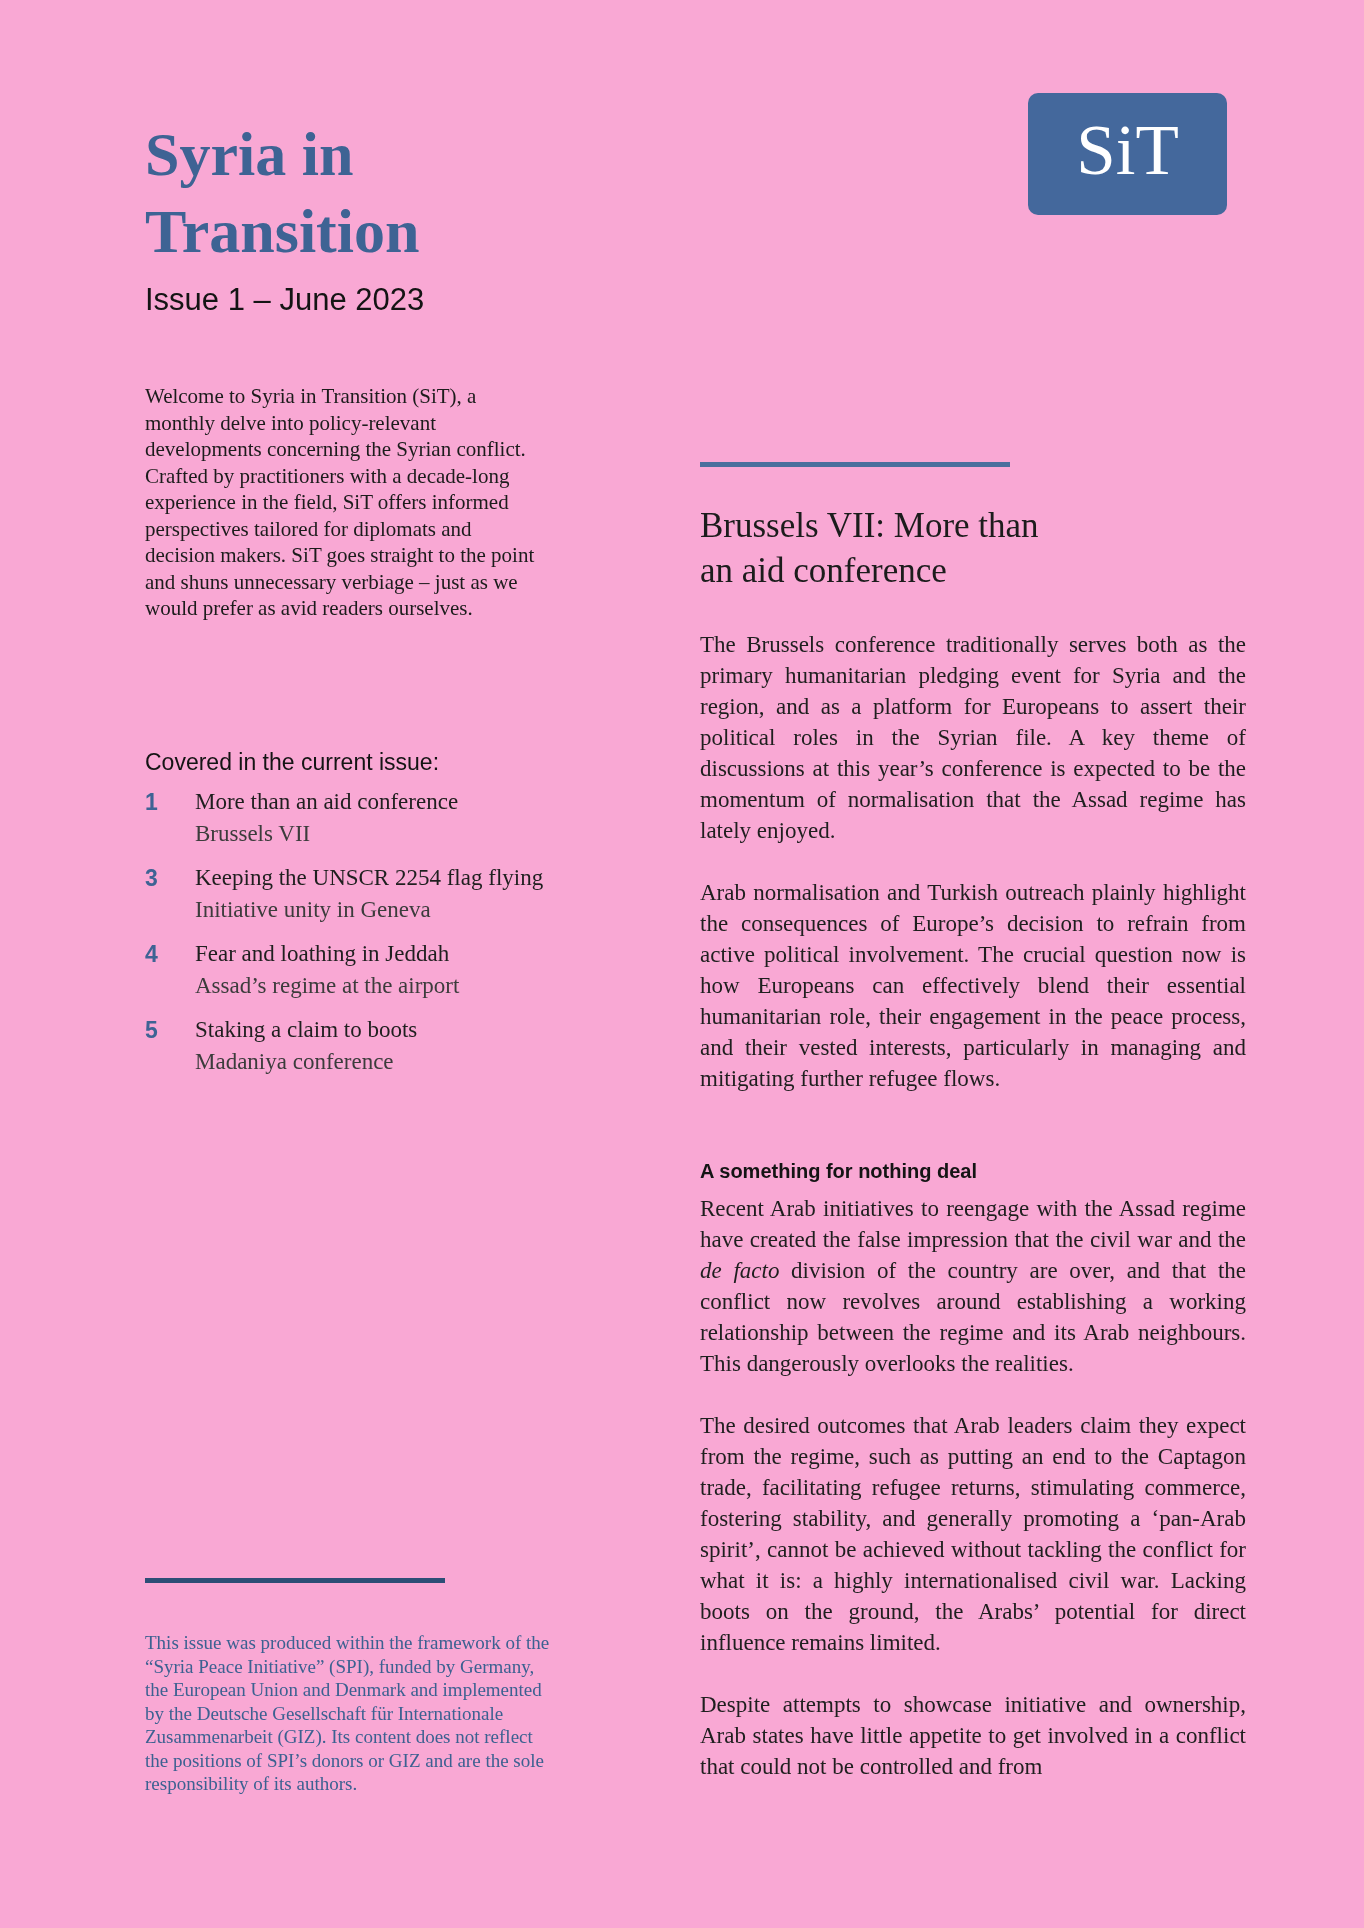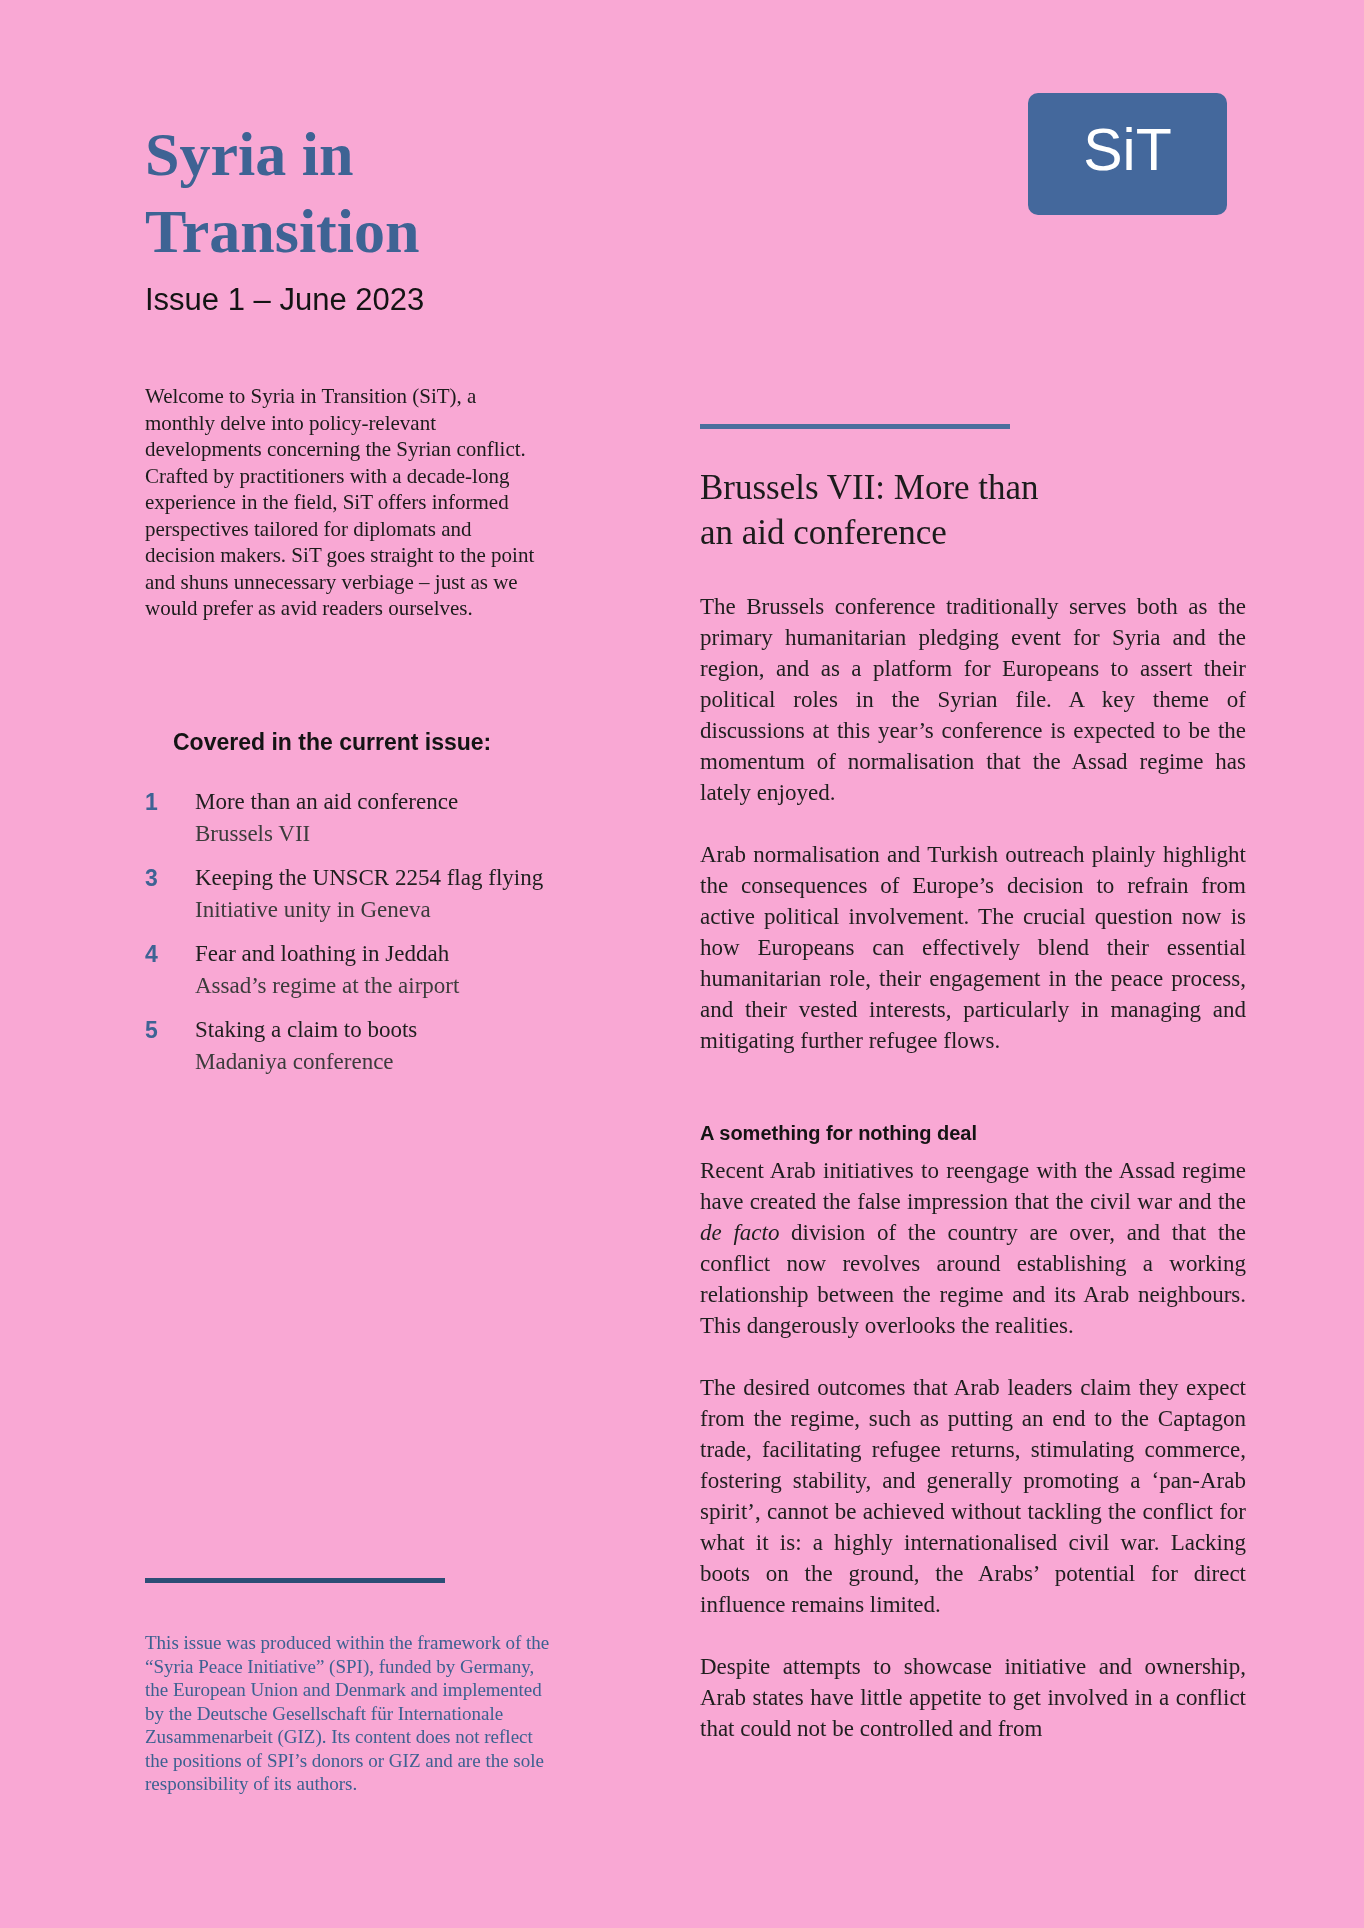--- a/index.html
+++ b/index.html
@@ -38,38 +38,37 @@
     color:var(--heading-dark);
   }
   .logo{
     position:absolute;left:1028px;top:93px;
     width:199px;height:122px;
     background:var(--logo-blue);
     border-radius:10px;
     display:flex;align-items:center;justify-content:center;
   }
   .logo-text{
-    font-family:Liberation Sans, sans-serif;
-    font-size:59px;line-height:84px;
+    font-family:Liberation Serif, serif;
+    font-size:71px;line-height:84px;
     color:#ffffff;
     padding-bottom:8px;
   }
   
   .welcome{
     position:absolute;left:145px;top:362px;width:392px;
     font-size:21px;line-height:26.5px;
     color:#1c1c1c;
   }
   .toc-heading{
-    position:absolute;left:145px;top:727px;
+    position:absolute;left:145px;top:747px;
     font-family:"Liberation Sans","DejaVu Sans",sans-serif;
-    font-weight:700;
+    font-weight:400;
     font-size:23px;line-height:30px;
     color:var(--heading-dark);
-    margin-left:28px;
   }
   .toc-list{
     position:absolute;left:145px;top:786px;width:430px;
   }
   .toc-item{
     display:grid;grid-template-columns:50px 1fr;
     font-size:23px;line-height:32px;
     margin-bottom:12px;
   }
   .toc-num{
@@ -84,21 +83,21 @@
     width:300px;height:5px;
     background:var(--divider-navy);
   }
   .disclaimer{
     position:absolute;left:145px;top:1612px;width:412px;
     font-size:19px;line-height:23.5px;
     color:var(--disclaimer-blue);
   }
   
   .article{
-    position:absolute;left:700px;top:424px;width:546px;
+    position:absolute;left:700px;top:462px;width:546px;
   }
   .article-rule{
     width:310px;height:5px;
     background:var(--article-rule-blue);
     margin:0 0 36px 0;
   }
   .article-title{
     font-size:35px;line-height:45px;
     font-weight:400;
     color:#1c1c1c;

